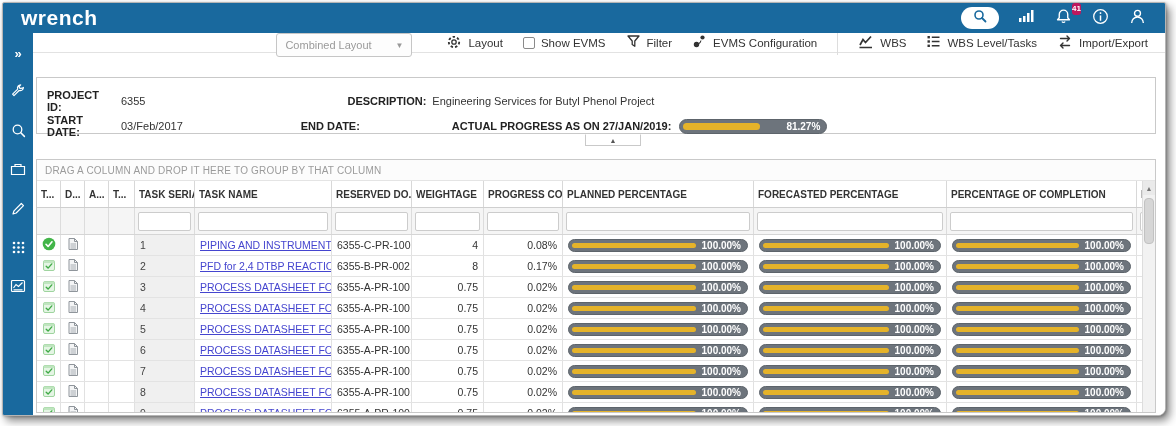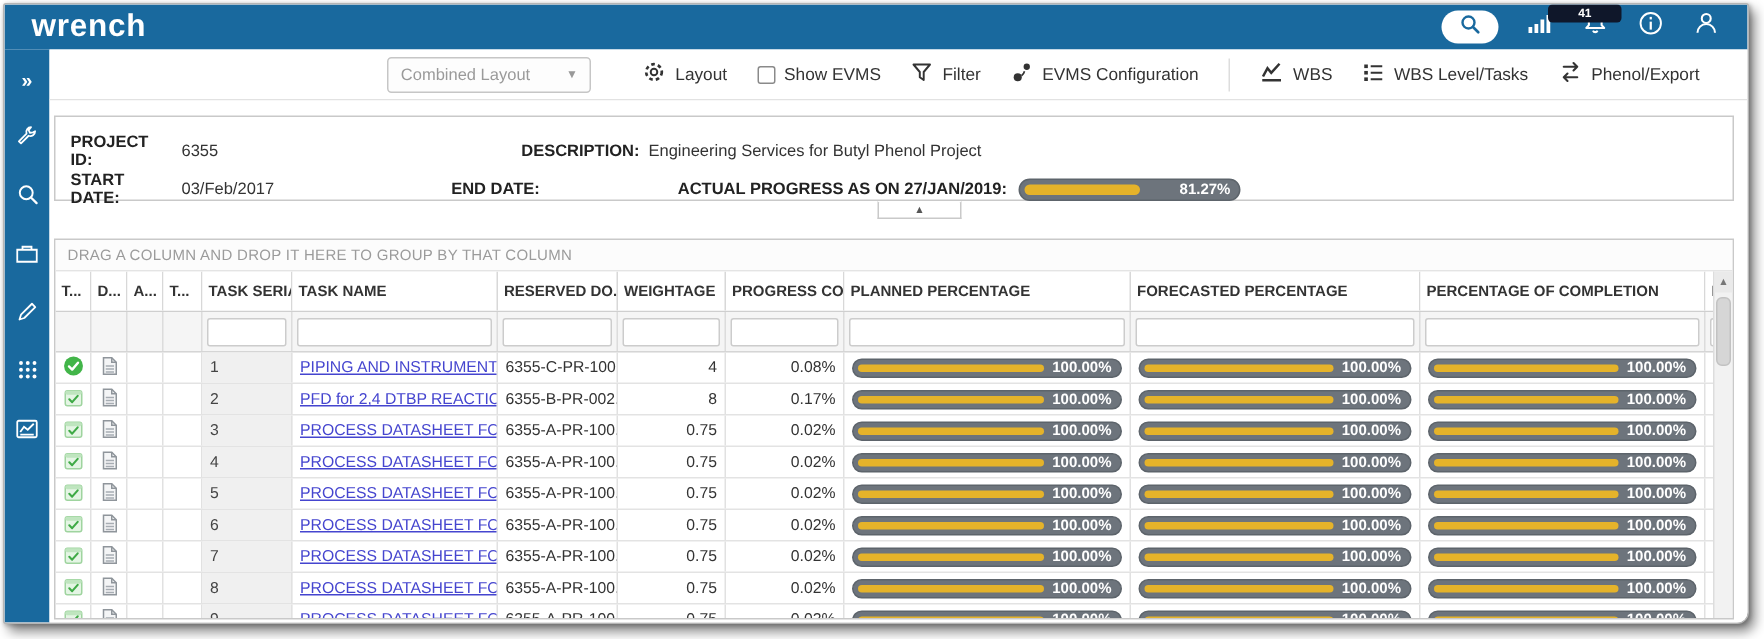--- a/index.html
+++ b/index.html
@@ -9,31 +9,31 @@
            border:1px solid #b5b5b5; border-radius:2px 2px 8px 2px;
            box-shadow:4px 5px 8px rgba(0,0,0,.45), 1px 1px 3px rgba(0,0,0,.25); overflow:hidden; }
 
   
   .topbar { position:absolute; left:0; top:0; right:0; height:30px; background:#19699e; display:flex; align-items:center; }
   .logo { color:#fff; font-weight:bold; font-size:21px; letter-spacing:.5px; margin-left:18px; line-height:30px; }
   .wbs-title { color:#fff; font-size:12.5px; font-weight:bold; margin-left:22px; }
   .topbar-right { margin-left:auto; display:flex; align-items:center; gap:17px; margin-right:18px; }
   .search-pill { width:38px; height:22px; background:#fff; border-radius:11px; display:flex; align-items:center; justify-content:center; cursor:pointer; }
   .tb-icon { width:20px; height:20px; display:flex; align-items:center; justify-content:center; position:relative; cursor:pointer; }
-  .badge { position:absolute; top:-5px; right:-8px; background:#0f172a; color:#fff; font-size:8px; font-weight:bold;
-           border-radius:3px; padding:1px 20px; line-height:1.2; }
+  .badge { position:absolute; top:-5px; right:-8px; background:#be185d; color:#fff; font-size:8px; font-weight:bold;
+           border-radius:3px; padding:1px 0; line-height:1.2; }
 
   
   .sidebar { position:absolute; left:0; top:30px; bottom:0; width:30px; background:#19699e; display:flex; flex-direction:column; align-items:center; padding-top:12px; gap:21px; }
   .sb-item { width:18px; height:18px; display:flex; align-items:center; justify-content:center; cursor:pointer; }
   .sb-expand { color:#fff; font-size:13px; font-weight:bold; line-height:12px; }
 
   
-  .toolbar { position:absolute; left:30px; top:30px; right:0; height:34px; background:#fff; border-bottom:1px solid #e2e2e2;
-             display:flex; align-items:center; justify-content:flex-end; gap:20px; padding-right:32px; font-size:11.5px; color:#333; }
+  .toolbar { position:absolute; left:30px; top:30px; right:0; height:20px; background:#fff; border-bottom:1px solid #e2e2e2;
+             display:flex; justify-content:flex-end; gap:20px; padding-right:17px; font-size:11.5px; color:#333; }
   .dropdown { width:136px; height:24px; border:1px solid #c6c6c6; border-radius:3px; background:#fdfdfd; color:#9a9a9a;
               font-size:11px; display:flex; align-items:center; padding:0 8px; margin-right:14px; cursor:default; }
   .dd-arrow { margin-left:auto; color:#999; font-size:8px; }
   .tool-btn { display:flex; align-items:center; gap:6px; cursor:pointer; white-space:nowrap; }
   .chk { width:12px; height:12px; border:1px solid #8a8a8a; border-radius:2px; background:#fff; display:inline-block; }
   .vsep { width:1px; height:22px; background:#ddd; }
 
   
   .content { position:absolute; left:30px; top:64px; right:0; bottom:0; background:#fff; }
 
@@ -229,21 +229,21 @@
               <line x1="5.8" y1="7.5" x2="13.5" y2="7.5" stroke="#333" stroke-width="1.4"></line>
               <line x1="5.8" y1="11.8" x2="13.5" y2="11.8" stroke="#333" stroke-width="1.4"></line>
             </svg></span>
       <span>WBS Level/Tasks</span>
     </div>
     <div class="tool-btn">
       <span><svg width="16" height="16" viewBox="0 0 16 16">
               <path d="M3.5 4.5h9m0 0L10 2m2.5 2.5L10 7" fill="none" stroke="#333" stroke-width="1.4" stroke-linecap="round" stroke-linejoin="round"></path>
               <path d="M12.5 11.5h-9m0 0L6 9m-2.5 2.5L6 14" fill="none" stroke="#333" stroke-width="1.4" stroke-linecap="round" stroke-linejoin="round"></path>
             </svg></span>
-      <span>Phenol/Export</span>
+      <span>Import/Export</span>
     </div>
   </div>
 
   <div class="content">
 
     <div class="info-panel">
       <div class="info-row r1">
         <span class="lbl" style="width:68px">PROJECT ID:</span>
         <span class="val">6355</span>
         <span class="lbl" style="margin-left:202px">DESCRIPTION:</span>

